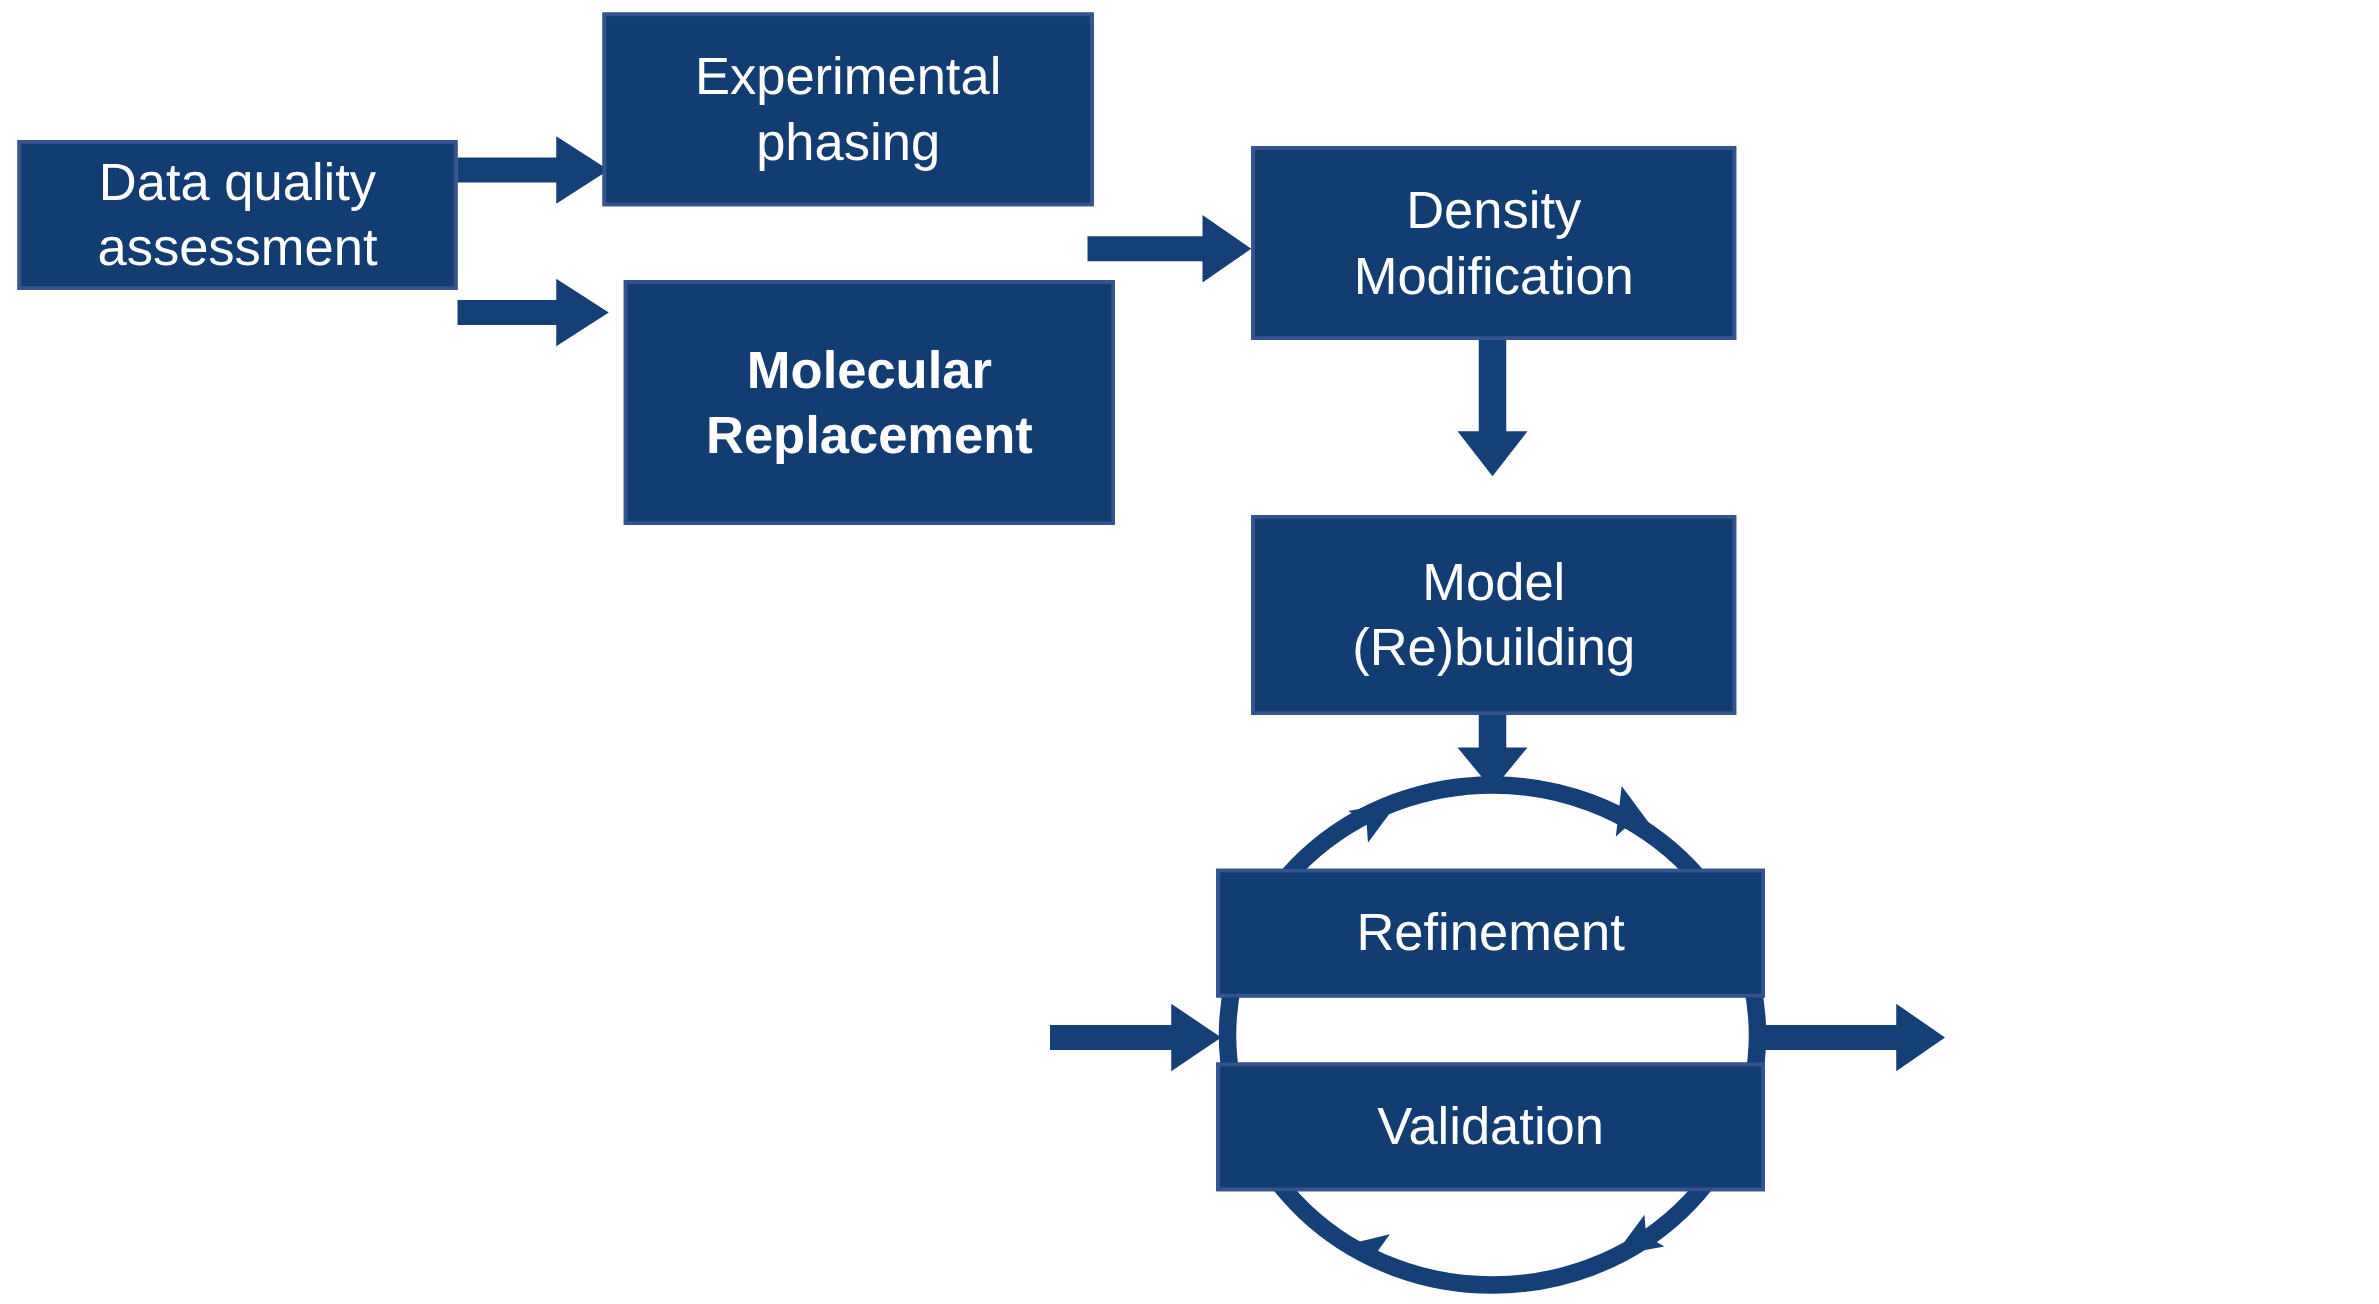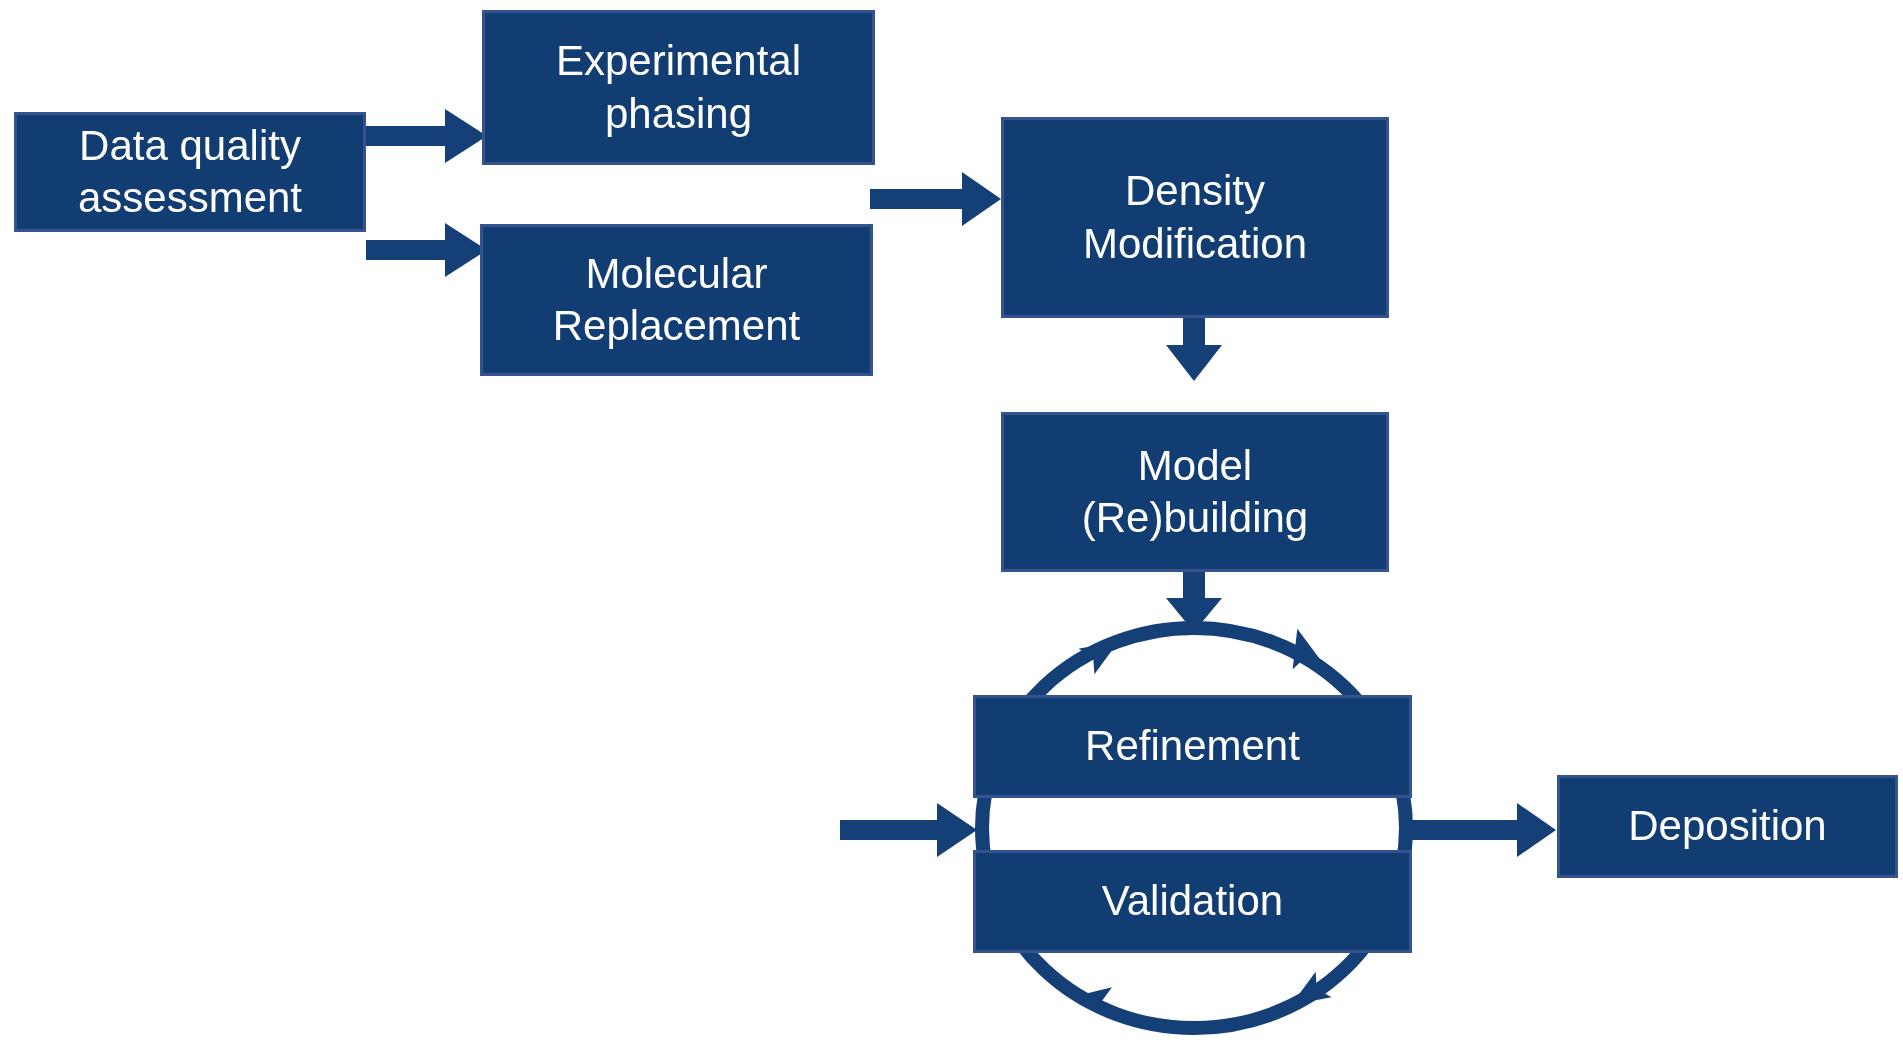--- a/index.html
+++ b/index.html
@@ -74,26 +74,25 @@
 
     <polygon class="arrow" points="840,820 937,820 937,803 977,830 937,857 937,840 840,840"></polygon>
 
     <polygon class="arrow" points="1412,820 1517,820 1517,803 1556,830 1517,857 1517,840 1412,840"></polygon>
   </svg>
 
   <div class="box" style="left:14px; top:112px; width:352px; height:120px;">Data quality assessment</div>
 
   <div class="box" style="left:482px; top:10px; width:393px; height:155px;">Experimental phasing</div>
 
-  <div class="box" style="left:480px; top:224px; width:393px; height:152px;">Molecular Replacement</div>
+  <div class="box" style="left:499px; top:224px; width:393px; height:196px;font-weight:bold;">Molecular Replacement</div>
 
-  <div class="box" style="left:1001px; top:117px; width:388px; height:201px;">Density Modification</div>
+  <div class="box" style="left:1001px; top:117px; width:388px; height:155px;">Density Modification</div>
 
   <div class="box" style="left:1001px; top:383px; width:388px; height:160px;margin-top:29px;">Model (Re)building</div>
 
   <div class="box" style="left:973px; top:695px; width:439px; height:103px;">Refinement</div>
 
   <div class="box" style="left:973px; top:850px; width:439px; height:103px;">Validation</div>
 
 
-  <div class="box" style="left:1557px; top:775px; width:341px; height:103px;">Deposition</div>
 
 </div>
 
 </body></html>

